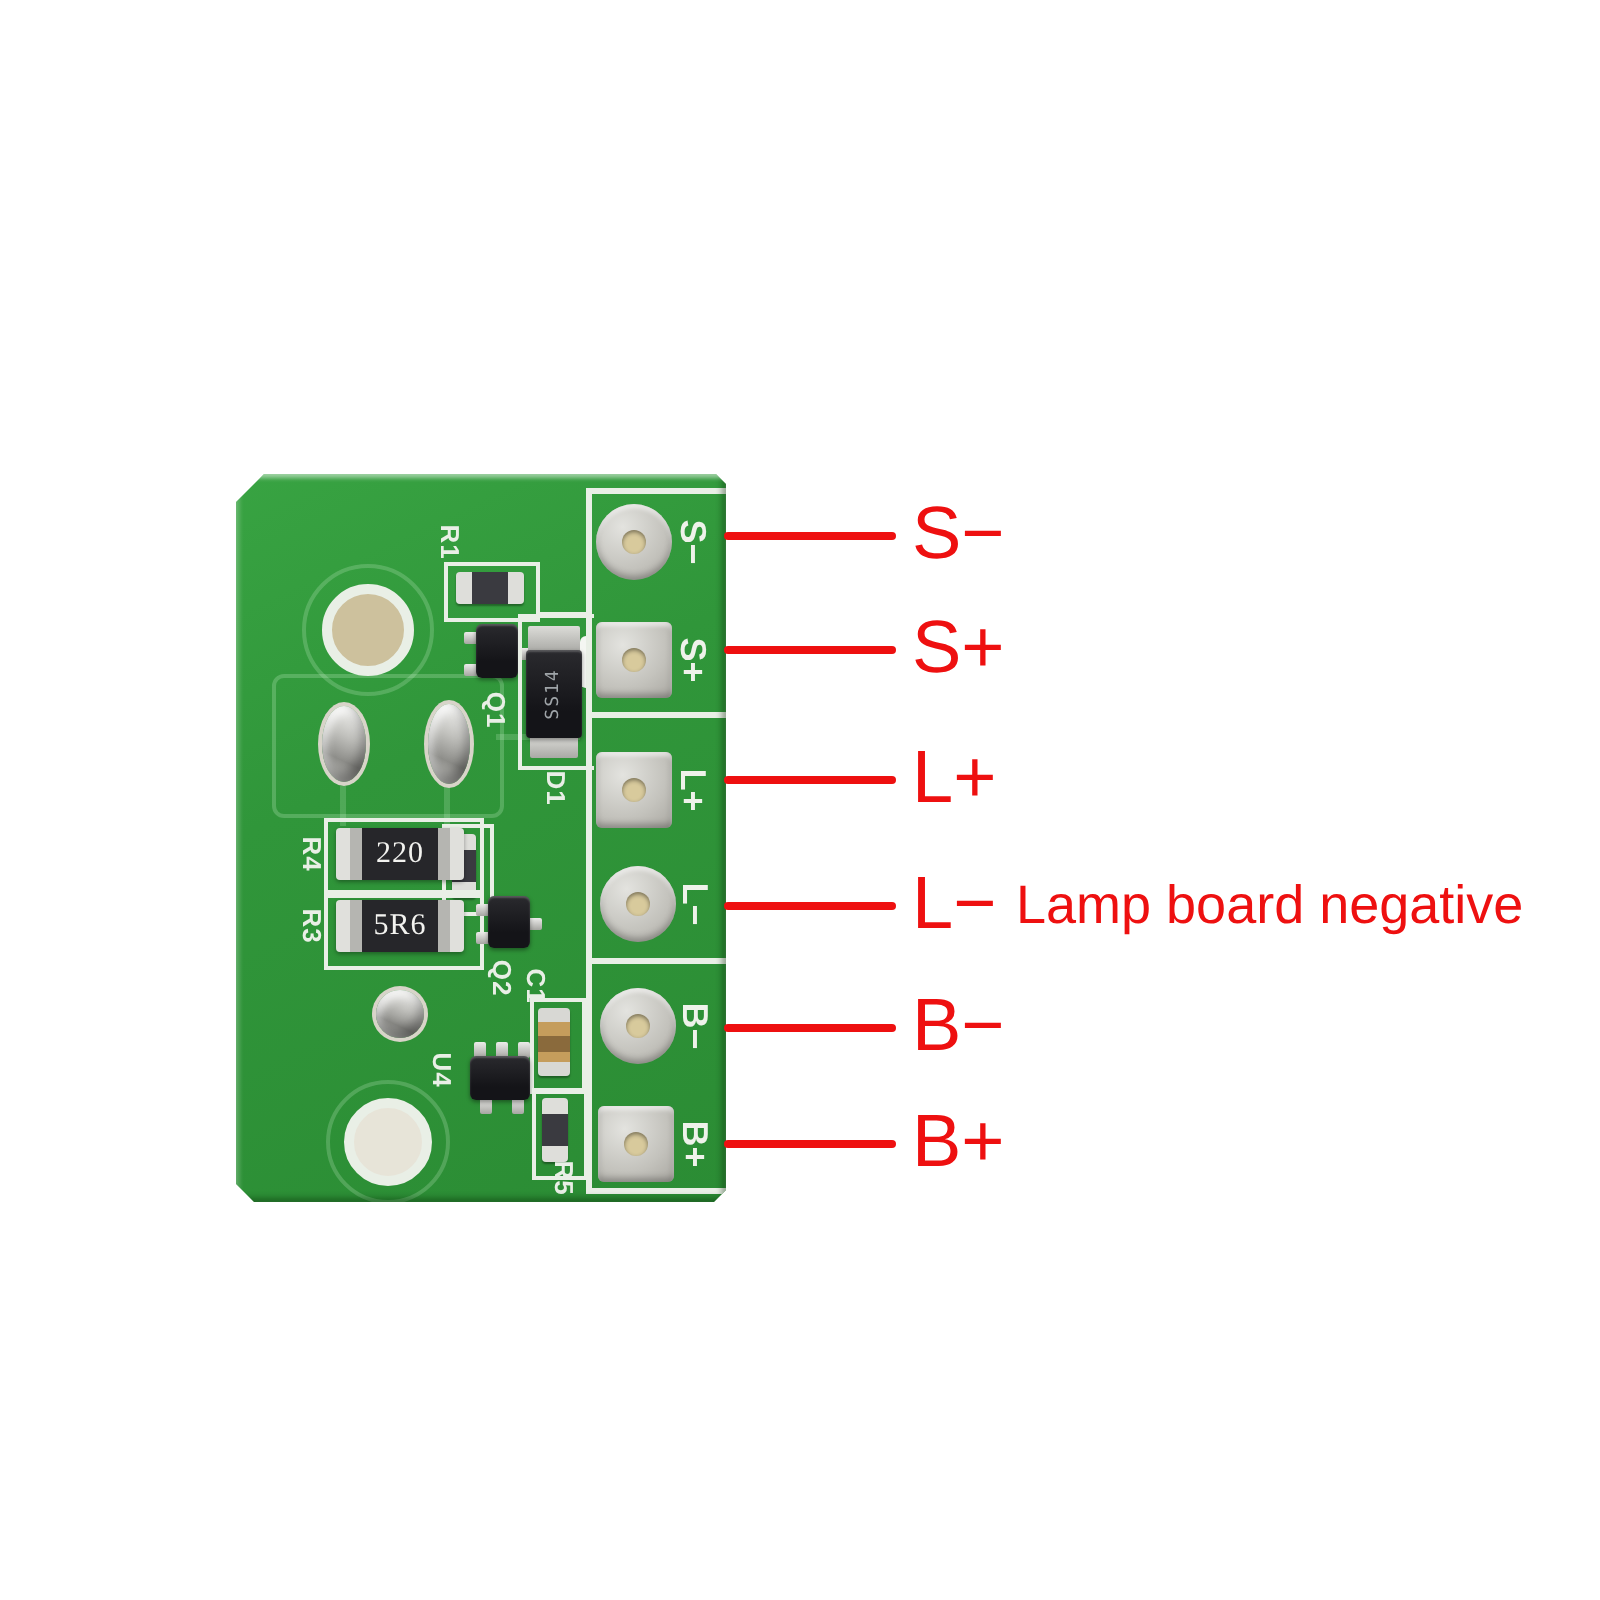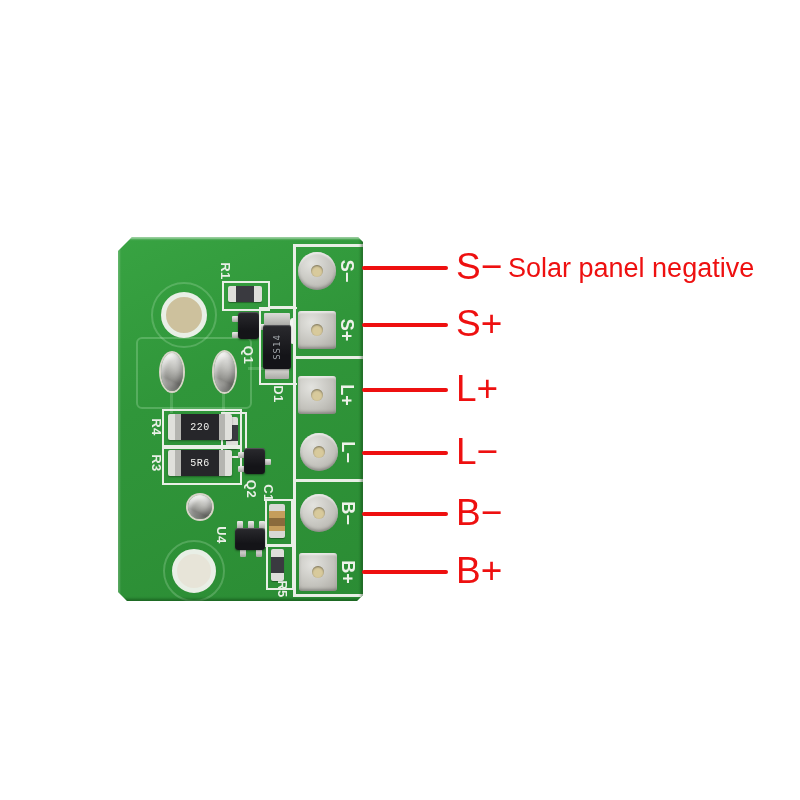--- a/index.html
+++ b/index.html
@@ -45,21 +45,21 @@
   .pad .hole{position:absolute;left:50%;top:50%;width:12px;height:12px;transform:translate(-50%,-50%);
       border-radius:50%;background:#d8ca9c;box-shadow:inset 0 1px 2px rgba(0,0,0,.45);}
 
   
   .chip-black{position:absolute;background:linear-gradient(180deg,#2a2a2e,#141418 70%);
       border-radius:3px;box-shadow:inset 0 1px 1px rgba(255,255,255,.22),0 1px 2px rgba(0,0,0,.4);}
   .leg{position:absolute;background:linear-gradient(#ececea,#a6a6a2);border-radius:1px;}
   .res-big{position:absolute;height:26px;width:64px;border-radius:2px;
       background:linear-gradient(90deg,#e0e0dc 0 7px,#b5b5b1 7px 13px,#26262a 13px 51px,#b5b5b1 51px 57px,#e0e0dc 57px);
       box-shadow:0 1px 2px rgba(0,0,0,.35);display:flex;align-items:center;justify-content:center;}
-  .res-big .val{color:#f2f2ef;font-family:Liberation Mono, monospace;font-size:10px;letter-spacing:.5px;}
+  .res-big .val{color:#f2f2ef;font-family:Liberation Serif, serif;font-size:15px;letter-spacing:.5px;}
   .res-small{position:absolute;border-radius:2px;
       background:linear-gradient(180deg,#dededa 0 8px,#3a3a40 8px calc(100% - 8px),#dededa calc(100% - 8px));
       box-shadow:0 1px 1px rgba(0,0,0,.35);}
   .cap-body{position:absolute;border-radius:2px;
       background:linear-gradient(180deg,#d8d8d4 0 7px,#c59d5c 7px 14px,#8a6a3c 14px calc(100% - 12px),#c59d5c calc(100% - 12px) calc(100% - 7px),#d8d8d4 calc(100% - 7px));
       box-shadow:0 1px 1px rgba(0,0,0,.35);}
   .dterm{position:absolute;background:linear-gradient(180deg,#dcdcd8,#a9a9a5);border-radius:1px;}
   .dmark{position:absolute;color:#9fa4a8;font-size:9px;font-family:"DejaVu Sans Mono",monospace;
       transform:translate(-50%,-50%) rotate(-90deg);letter-spacing:1px;}
 
@@ -180,33 +180,33 @@
     <div class="silkbox" style="left:148px;top:307px;width:24px;height:42px;"></div>
     <div class="res-small" style="left:153px;top:312px;width:13px;height:32px;"></div>
     <span class="refdes" style="left:164px;top:352px;">R5</span>
 
     <div class="pcb-edge"></div>
   </div>
 
   <div class="ann-row" style="top:243px;">
     <div class="lead"></div>
     <span class="prefix">S−</span>
-    <span class="desc">Solar panel negative</span>
   </div>
   <div class="ann-row" style="top:300px;">
     <div class="lead"></div>
     <span class="prefix">S+</span>
   </div>
   <div class="ann-row" style="top:365px;">
     <div class="lead"></div>
     <span class="prefix">L+</span>
   </div>
   <div class="ann-row" style="top:428px;">
     <div class="lead"></div>
     <span class="prefix">L−</span>
+    <span class="desc">Lamp board negative</span>
   </div>
   <div class="ann-row" style="top:489px;">
     <div class="lead"></div>
     <span class="prefix">B−</span>
   </div>
   <div class="ann-row" style="top:547px;">
     <div class="lead"></div>
     <span class="prefix">B+</span>
   </div>
 

